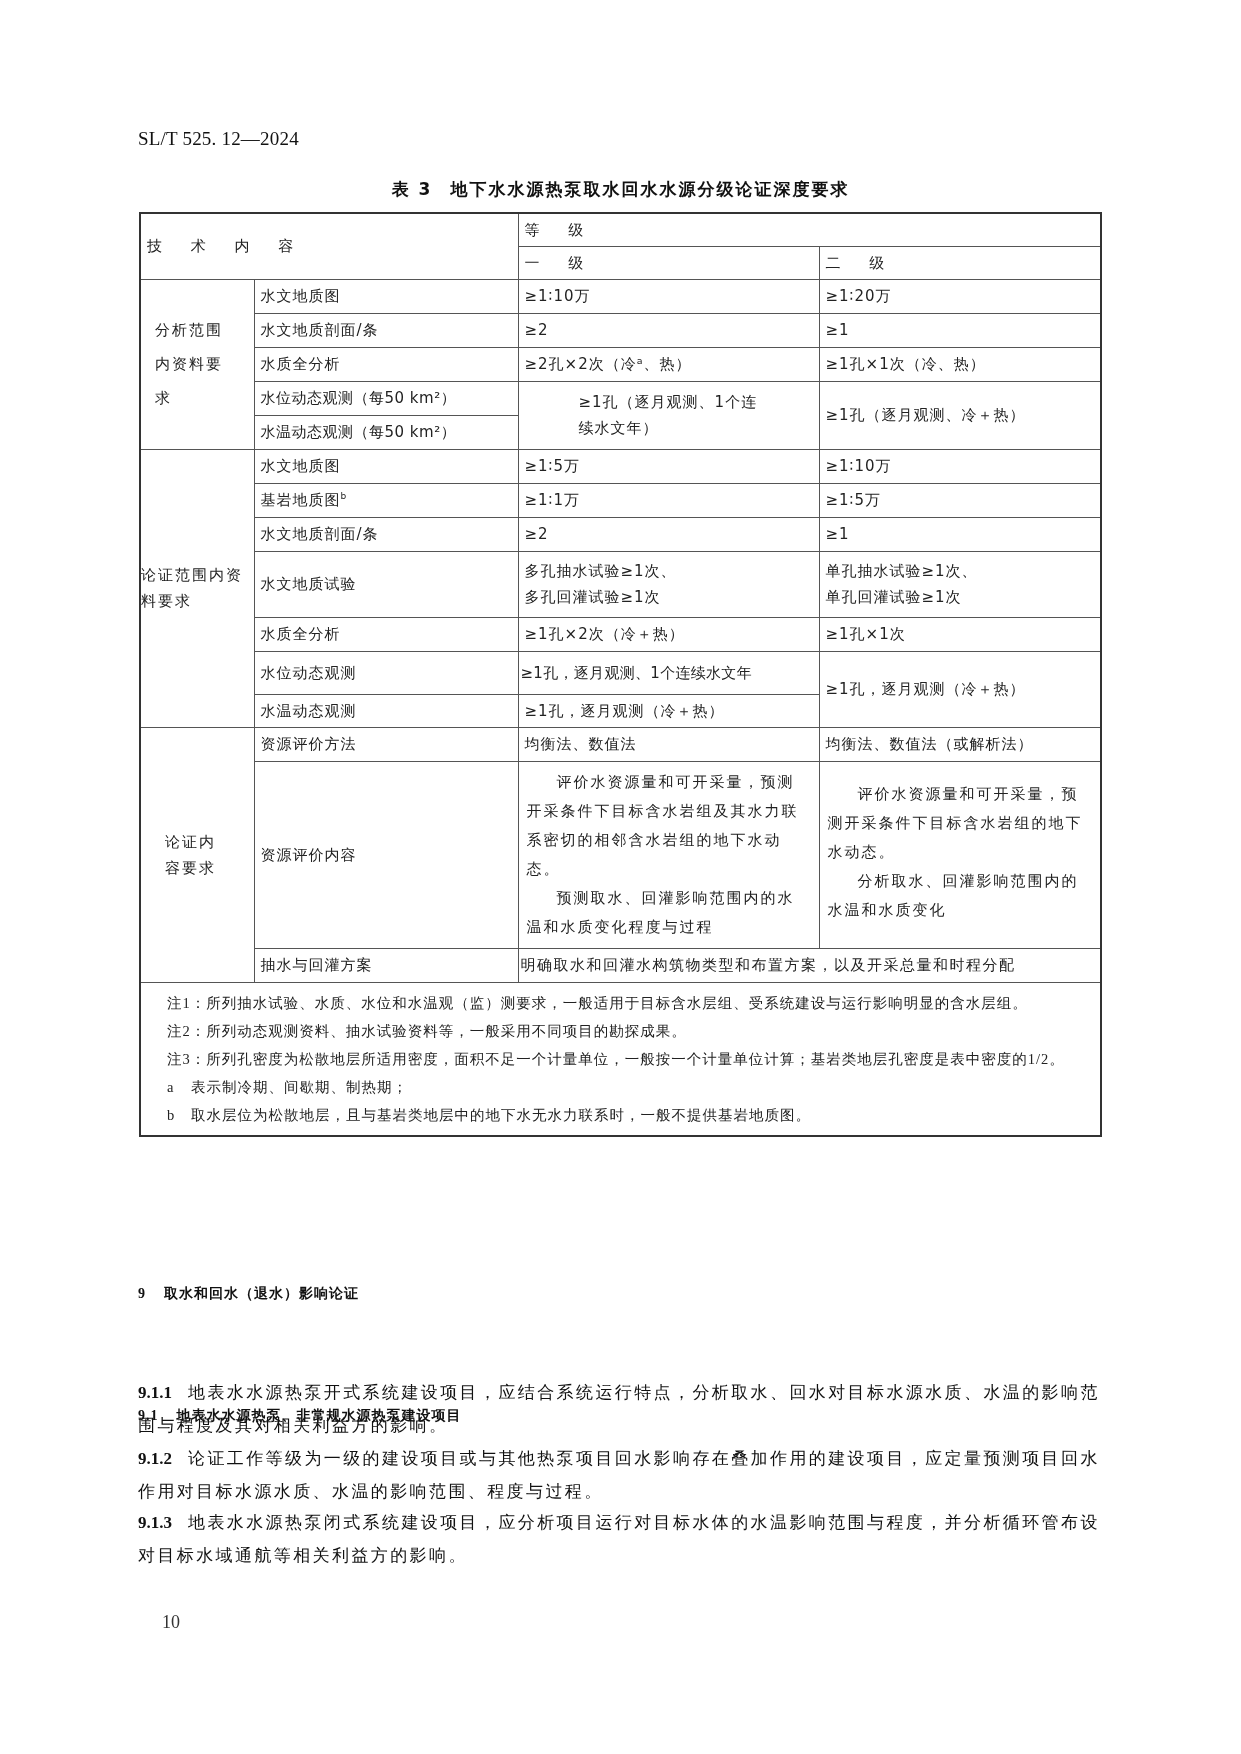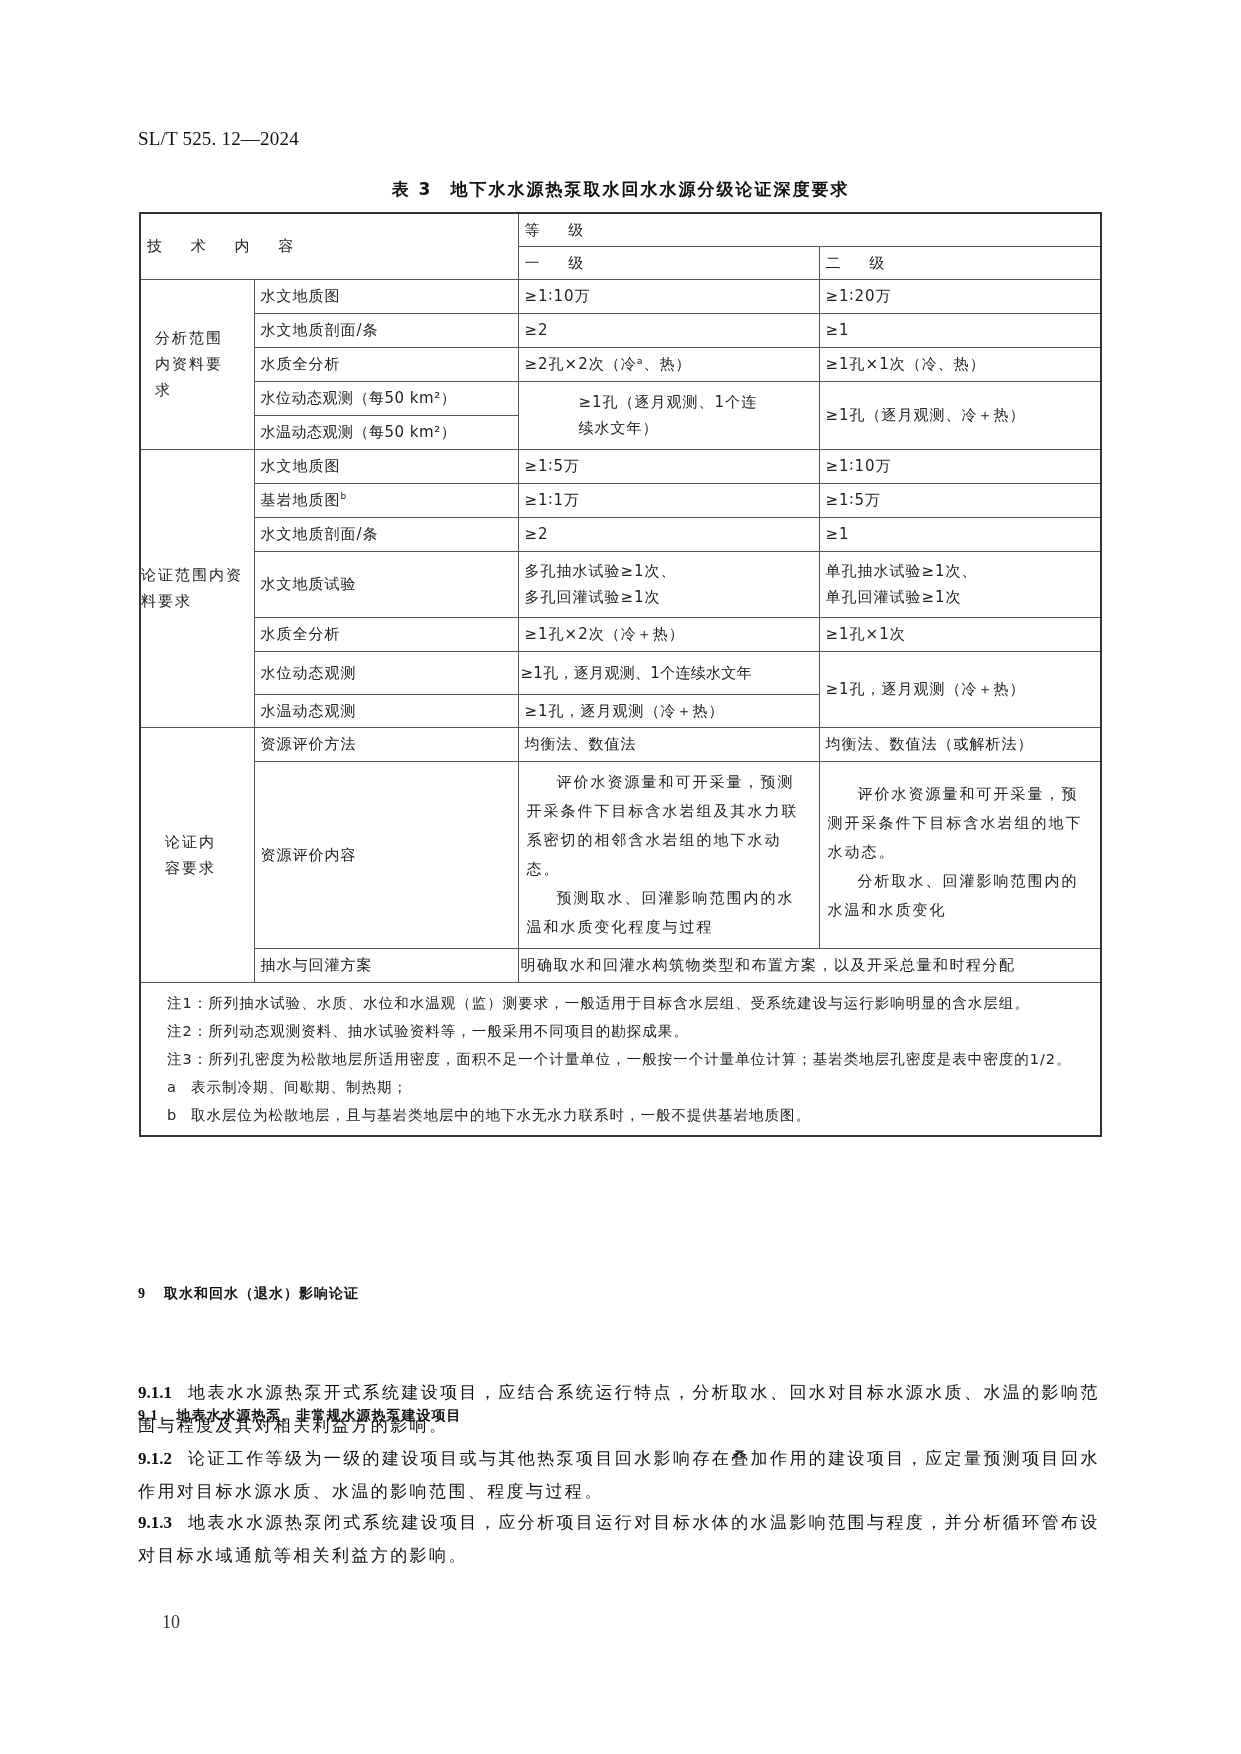--- a/index.html
+++ b/index.html
@@ -15,21 +15,21 @@
                font-size:15px; color:#222; }
   table.spec td { border:1px solid #555; text-align:left; vertical-align:middle;
                   padding:0 6px; line-height:26px; letter-spacing:1px; }
   table.spec col.c1 { width:114px; }
   table.spec col.c2 { width:264px; }
   table.spec col.c3 { width:301px; }
   table.spec col.c4 { width:282px; }
   td.para { text-align:left !important; line-height:29px !important; padding:6px 8px !important; letter-spacing:2px !important; }
   td.para p { margin:0; text-indent:2em; }
   td.spread { letter-spacing:12px !important; }
-  td.notes { text-align:left !important; padding:6px 20px 6px 26px !important; line-height:28px !important; font-size:14.5px; }
+  td.notes { text-align:left !important; padding:6px 20px 6px 26px !important; line-height:28px !important; font-size:14.5px;font-family:Liberation Serif, serif; }
   .note-row { display:flex; }
   .note-row .lbl { white-space:nowrap; flex:0 0 auto; }
   .note-row .txt { flex:1; }
   .foot-row { display:flex; }
   .foot-row .lbl { width:24px; flex:0 0 auto; }
   sup { font-size:9px; line-height:0; }
   .section { position:absolute; left:138px; font-weight:bold; font-size:14px; color:#111; letter-spacing:1px; }
   .section .sn { font-family:"Liberation Serif", serif; margin-right:18px; }
   .clause { position:absolute; left:138px; width:962px; font-size:17px; line-height:32px; color:#111; letter-spacing:2.4px; }
   .clause .cn { font-family:"Liberation Serif", serif; font-weight:bold; margin-right:16px; letter-spacing:0; }
@@ -56,21 +56,21 @@
       <tr style="height:33px">
     <td colspan="2" rowspan="2" class="spread">技 术 内 容</td>
     <td colspan="2" class="spread">等 级</td>
   </tr>
   <tr style="height:33px">
     <td class="spread">一 级</td>
     <td class="spread">二 级</td>
   </tr>
 
   <tr style="height:34px">
-    <td rowspan="5" style="letter-spacing:2px;line-height:26px;padding:12px 14px">分析范围内资料要求</td>
+    <td rowspan="5" style="letter-spacing:2px;line-height:34px;padding:12px 14px">分析范围内资料要求</td>
     <td>水文地质图</td>
     <td>≥1∶10万</td>
     <td>≥1∶20万</td>
   </tr>
   <tr style="height:34px">
     <td>水文地质剖面/条</td>
     <td>≥2</td>
     <td>≥1</td>
   </tr>
   <tr style="height:34px">

